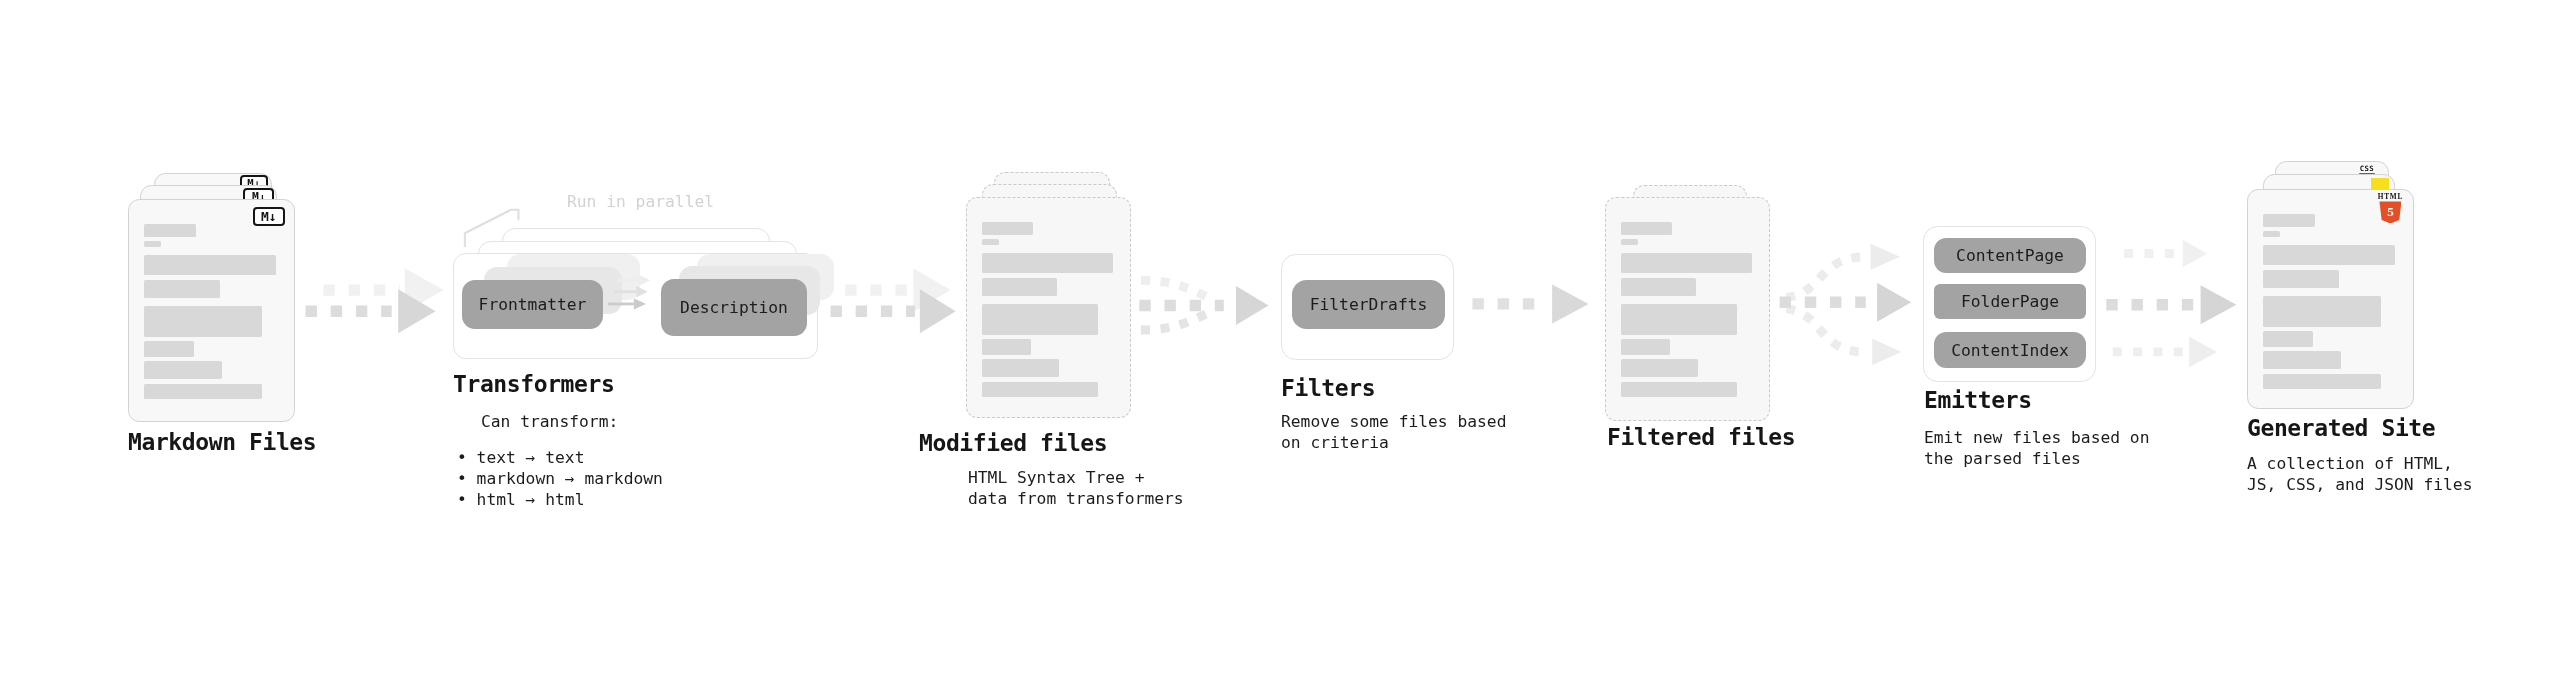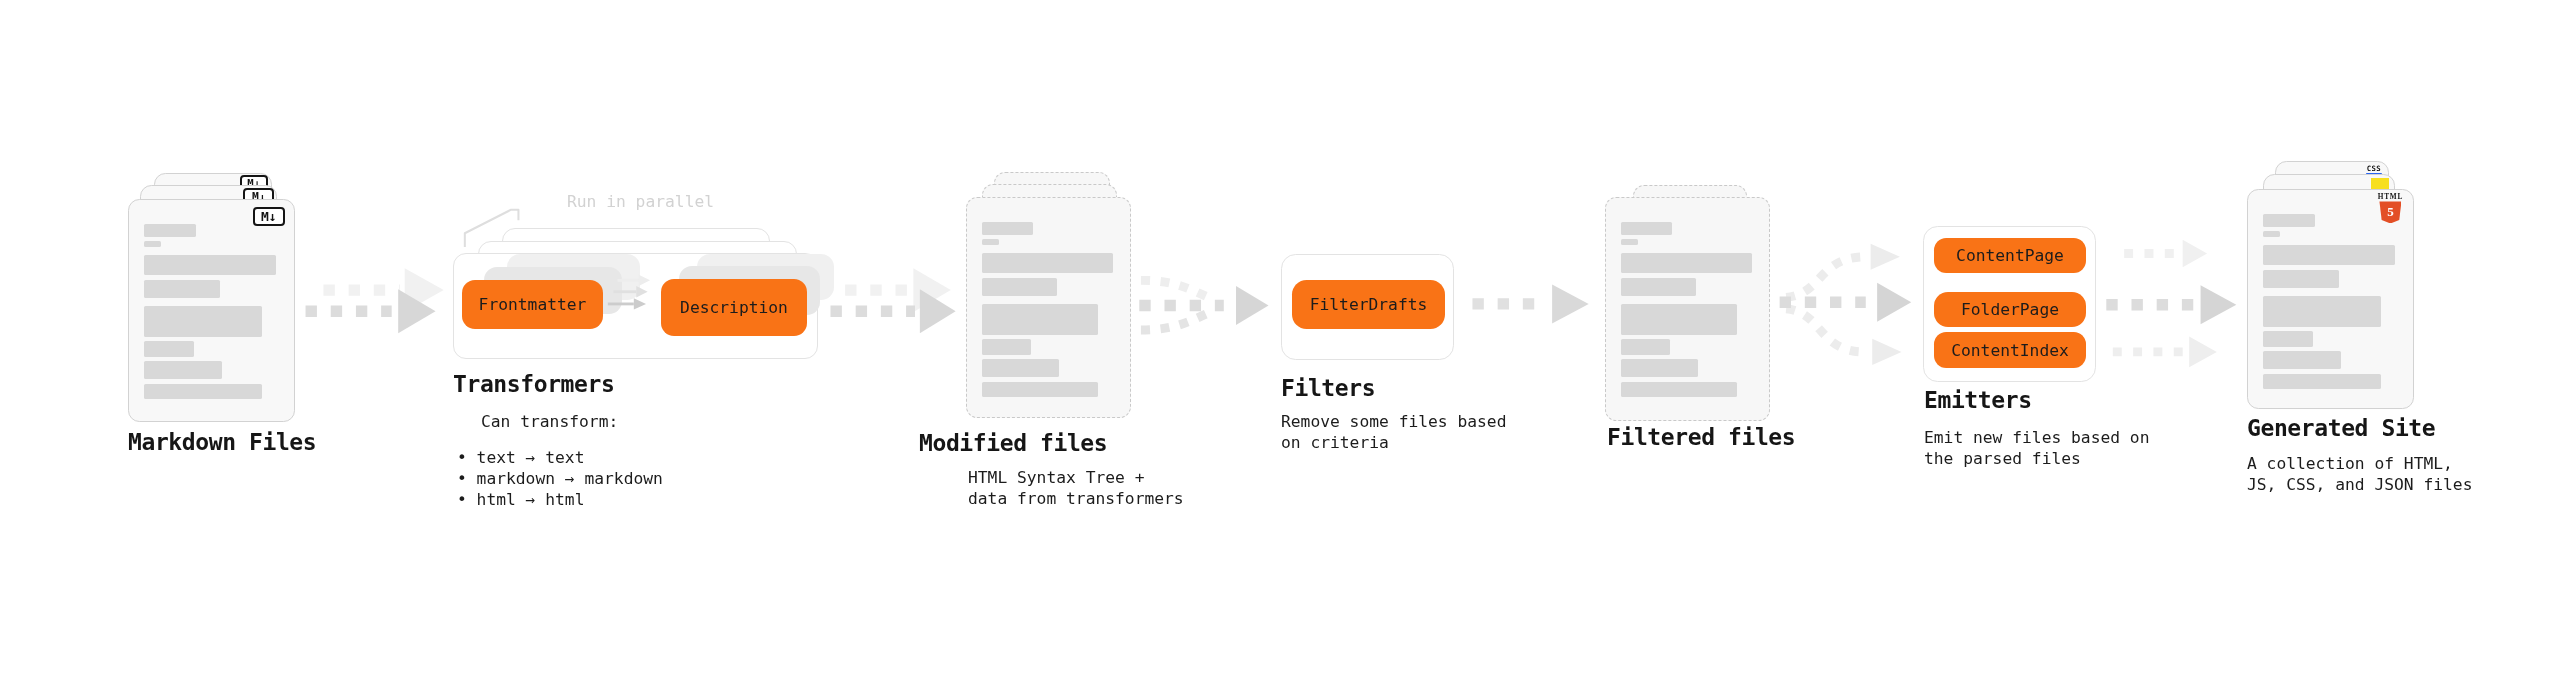--- a/index.html
+++ b/index.html
@@ -20,21 +20,21 @@
   .html5-shield { width:22px; height:22px; clip-path:polygon(0 0,100% 0,90% 85%,50% 100%,10% 85%);
                   display:flex; align-items:center; justify-content:center; font-size:13px; font-weight:bold; color:#fff; }
   .css-logo { position:absolute; display:flex; flex-direction:column; align-items:center; gap:0.8px; }
   .css-label { font-size:7.3px; font-weight:bold; color:#111; line-height:7.3px; letter-spacing:0.4px; }
   .css-bar { width:16.3px; height:3.3px; border-radius:0.8px; }
   .js-logo { position:absolute; width:18px; height:11.4px; }
 
   
   .layer-box { position:absolute; background:#ffffff; border:1.6px solid #e3e3e3; border-radius:13px; }
   .frame-box { position:absolute; background:#ffffff; border:1.6px solid #e3e3e3; border-radius:14.6px; }
-  .pill { position:absolute; background:#f97316; border-radius:13px; display:flex; align-items:center;
+  .pill { position:absolute; background:#a3a3a3; border-radius:13px; display:flex; align-items:center;
           justify-content:center; font-size:16.3px; color:#1c1c1c; white-space:nowrap; }
   .ghost-pill { position:absolute; border-radius:13px; }
 
   
   .node-title { position:absolute; font-size:23px; font-weight:600; color:#161616; white-space:nowrap; letter-spacing:-0.4px; line-height:1.15; }
   .node-sub { position:absolute; font-size:16.3px; line-height:21px; color:#1c1c1c; white-space:nowrap; }
   .annotation { position:absolute; font-size:16.3px; color:#d2d2d2; white-space:nowrap; }
 
   svg.arrows { position:absolute; left:0; top:0; pointer-events:none; }
   .dashline { fill:none; stroke-linecap:butt; }
@@ -130,32 +130,32 @@
         <div class="sk-bar" style="top: 141px; width: 30%; height: 16.3px;"></div>
         <div class="sk-bar" style="top: 161px; width: 47%; height: 18px;"></div>
         <div class="sk-bar" style="top: 184px; width: 71%; height: 15.4px;"></div>
       </div>
     <div class="node-title" style="left:1607px; top:424px;">Filtered files</div>
   </div>
 
   <div>
     <div class="frame-box" style="left:1923px; top:226px; width:173px; height:156px;"></div>
     <div class="pill" style="left:1934px; top:238px; width:152px; height:35px; border-radius:12.2px;">ContentPage</div>
-    <div class="pill" style="left:1934px; top:284px; width:152px; height:35px; border-radius:14px;margin-top:8px;">FolderPage</div>
+    <div class="pill" style="left:1934px; top:284px; width:152px; height:35px; border-radius:6px;">FolderPage</div>
     <div class="pill" style="left:1934px; top:332px; width:152px; height:36px; border-radius:12.2px;">ContentIndex</div>
     <div class="node-title" style="left:1924px; top:387px;">Emitters</div>
     <div class="node-sub" style="left:1924px; top:427px;">
       <div>Emit new files based on</div>
       <div>the parsed files</div>
     </div>
   </div>
 
   <div>
     <div class="doc" style="left:2275px; top:161px; width:114px; height:228px;">
-      <div class="css-logo" style="right:6px; top:3.3px;">
+      <div class="css-logo" style="right:13px; top:3.3px;">
         <div class="css-label">CSS</div>
         <div class="css-bar" style="background: rgb(41, 101, 241);"></div>
       </div>
     </div>
     <div class="doc" style="left:2263px; top:174px; width:132px; height:228px;">
       <div class="js-logo" style="right: 4.9px; top: 3.3px; background: rgb(247, 223, 30);"></div>
     </div>
     <div class="doc" style="left:2247px; top:189px; width:167px; height:220px;font-family:Liberation Serif, serif;">
       <div class="html5-logo" style="right:9.8px; top:2.4px;">
         <div class="html5-label">HTML</div>

